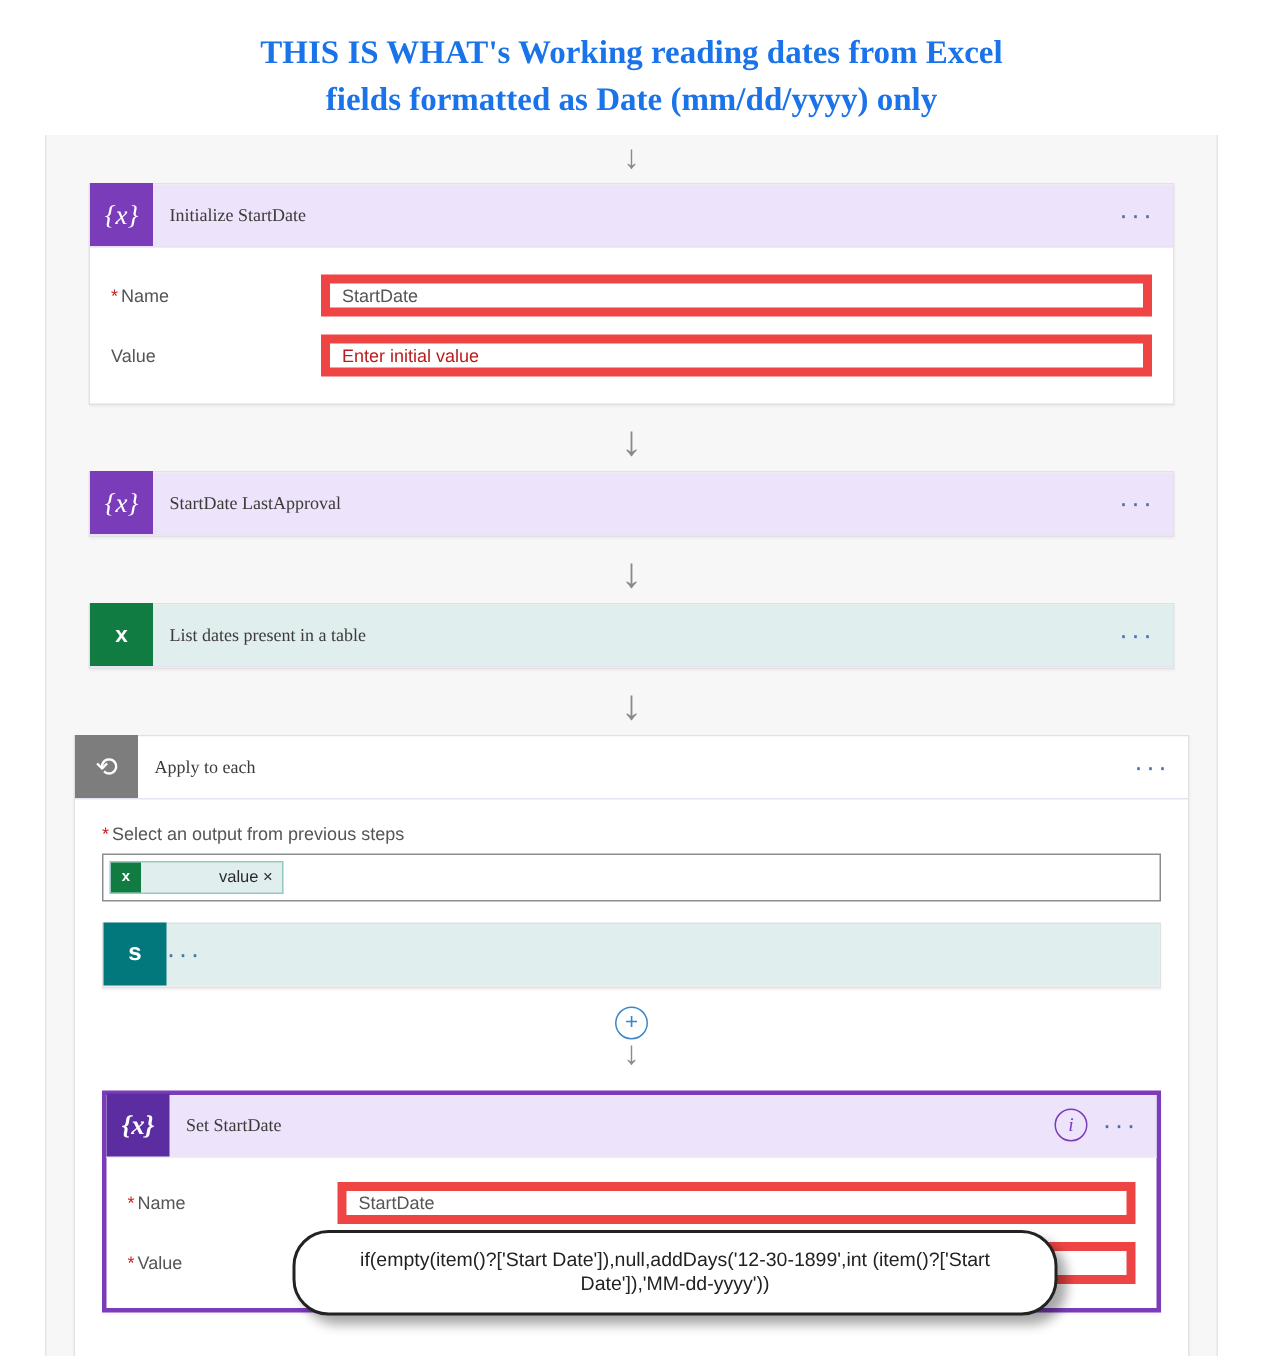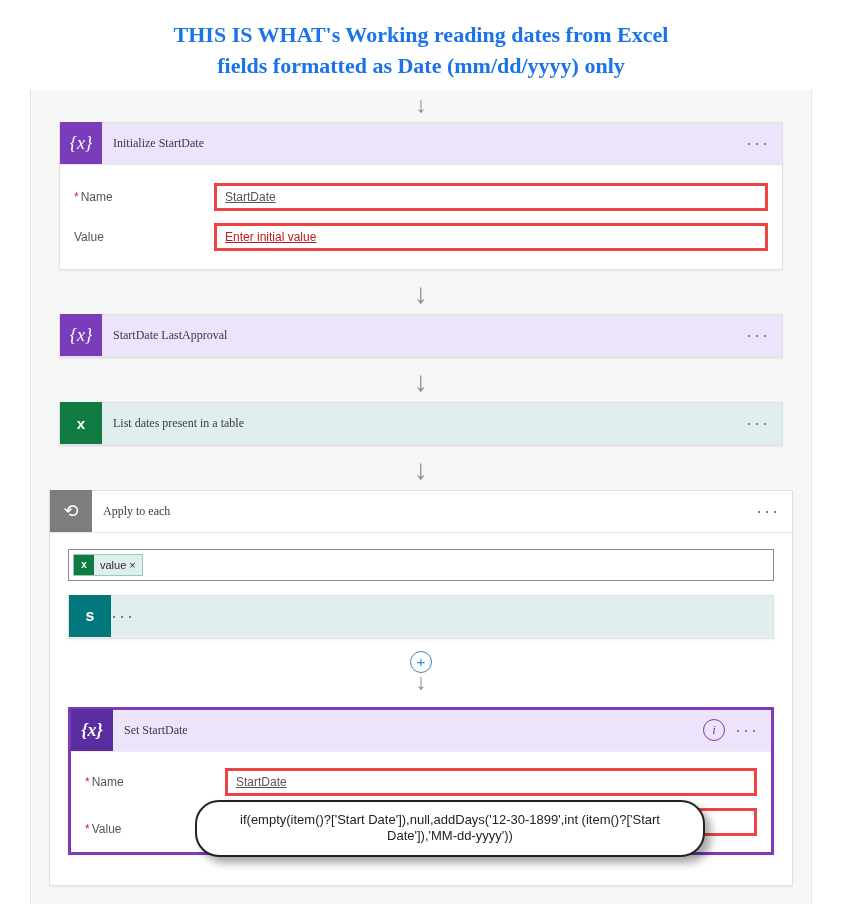--- a/index.html
+++ b/index.html
@@ -100,28 +100,27 @@
   }
   .form-label {
     width: 140px;
     font-size: 12px;
     color: #555;
   }
   .form-label .req { color: #c22; margin-right: 2px; }
   .form-control {
     flex: 1;
     height: 28px;
-    border: 3px solid #ef4444;
+    border: 6px solid #ef4444;
     display: flex;
     align-items: center;
     padding: 0 8px;
     background: #fff;
     font-size: 12px;
     color: #555;
-    text-decoration: underline;
   }
   .form-control.placeholder { color: #b91c1c; }
   .form-select { justify-content: space-between; }
   .chevron { color: #666; font-size: 11px; }
   
   .loop-card { margin: 6px 18px; border: 1px solid #e1e1e1; background: #fff; box-shadow: 0 1px 2px rgba(0,0,0,0.06); }
   .loop-body { padding: 16px 18px; }
   .sublabel { font-size: 12px; color: #555; margin-bottom: 6px; }
   .sublabel .req { color: #c22; margin-right: 2px; }
   .picker-box {
@@ -144,20 +143,21 @@
   }
   .token .tkn-ic {
     background: #107c41;
     color: #fff;
     width: 20px; height: 100%;
     display: flex; align-items: center; justify-content: center;
     font-size: 10px; font-weight: bold;
   }
   .token .tkn-txt {
     padding: 0 6px;
+    margin-left: 46px;
   }
   .token-fx {
     display: inline-flex;
     align-items: center;
     background: #f9e2ec;
     border: 1px solid #e5a8c2;
     height: 22px;
     font-size: 11px;
   }
   .token-fx .tkn-ic {
@@ -195,21 +195,21 @@
     z-index: 2;
   }
   .stack-center {
     display: flex; flex-direction: column; align-items: center;
     gap: 0;
   }
   
   .tooltip-wrap {
     position: relative;
     display: flex;
-    align-items: flex-end;
+    align-items: center;
   }
   .tooltip {
     position: absolute;
     left: 110px;
     top: -2px;
     background: #fff;
     border: 2px solid #222;
     border-radius: 24px;
     padding: 10px 24px;
     font-size: 13px;
@@ -282,20 +282,21 @@
     </div>
 
   <div class="loop-card">
     <div class="card-header hdr-grey">
       <div class="header-icon ic-loop">⟲</div>
       <div class="header-title">Apply to each</div>
       <div class="menu-dots">···</div>
     </div>
     <div class="loop-body">
 
+      <div class="sublabel"><span class="req">*</span><span>Select an output from previous steps</span></div>
       <div class="picker-box">
         <span class="token">
           <span class="tkn-ic">x</span>
           <span class="tkn-txt">value ×</span>
         </span>
       </div>
 
       <div class="nested-card">
         <div class="card-header hdr-teal">
           <div class="header-icon ic-sp">s</div>

